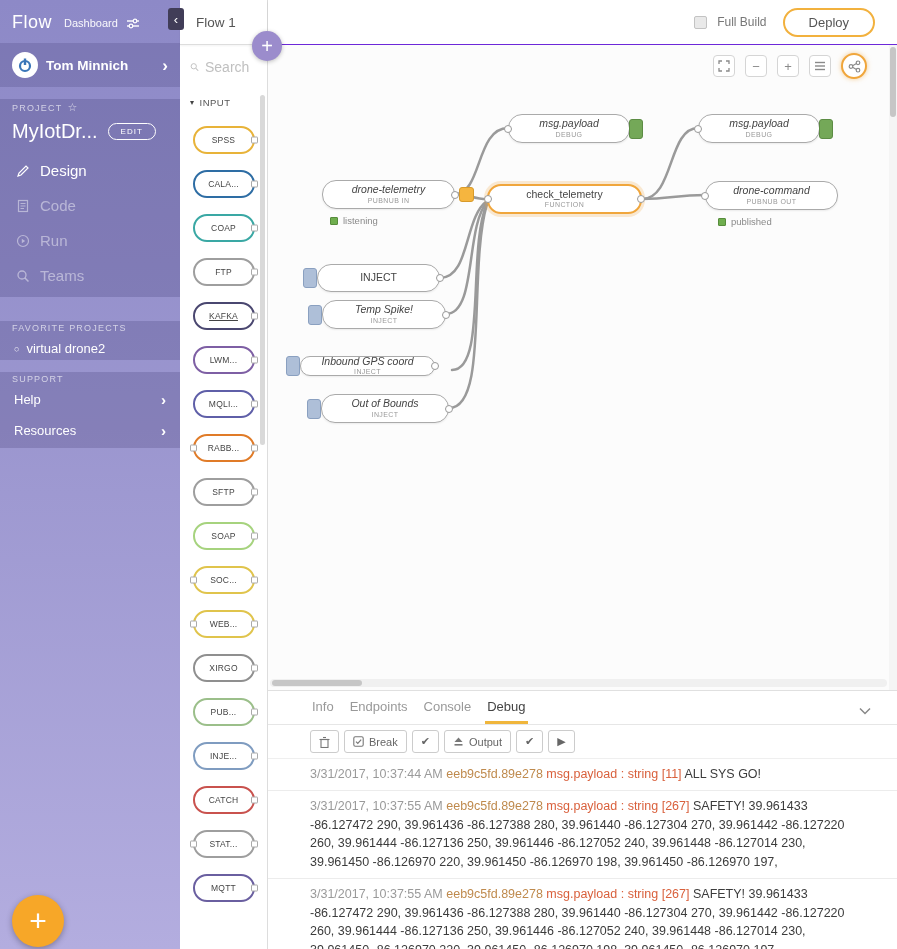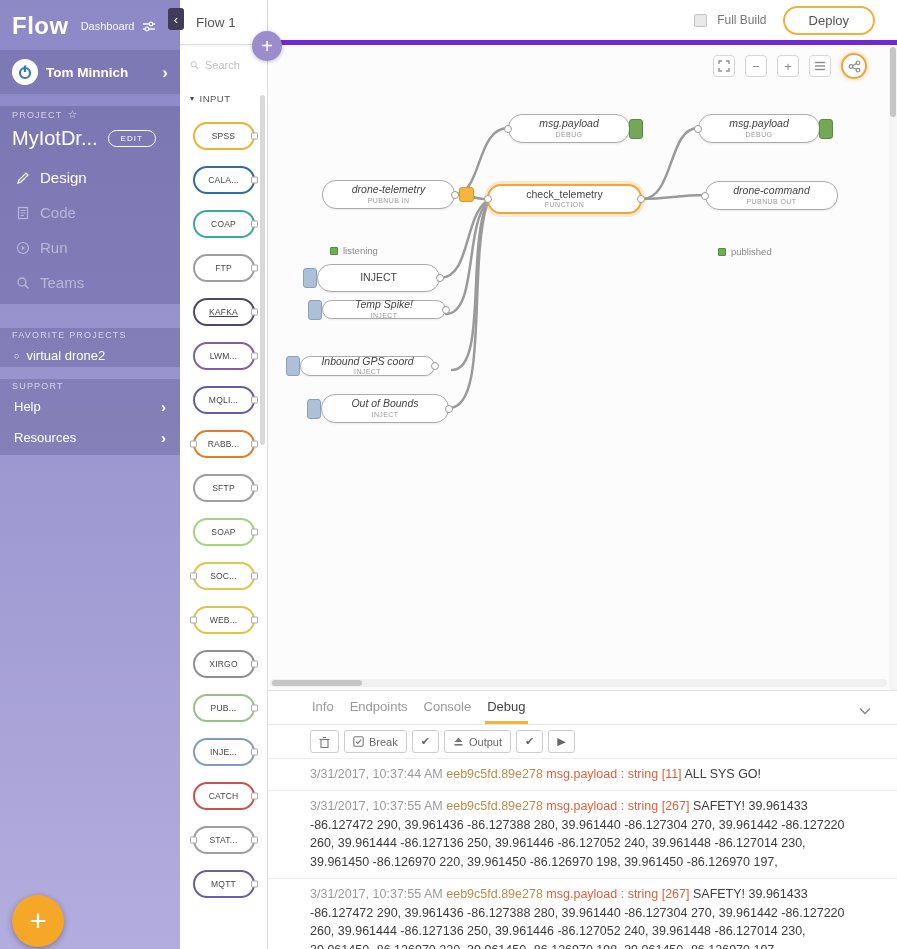--- a/index.html
+++ b/index.html
@@ -4,21 +4,21 @@
 <style>
   * { margin:0; padding:0; box-sizing:border-box; }
   html,body { width:897px; height:949px; overflow:hidden;
     font-family:"Liberation Sans","DejaVu Sans",sans-serif; background:#fff; }
   .app { position:relative; width:897px; height:949px; overflow:hidden; }
 
   
   .sidebar { position:absolute; left:0; top:0; width:180px; height:100%;
     background:linear-gradient(180deg,#8d89c7 0%, #9b96cf 45%, #b3addf 100%); color:#fff; }
   .logo-row { display:flex; align-items:center; gap:8px; padding:12px 12px 10px 12px; }
-  .logo { font-size:24px; font-weight:700; letter-spacing:0.5px; }
+  .logo { font-size:18px; font-weight:400; letter-spacing:0.5px; }
   .dash-label { font-size:11px; opacity:.95; margin-left:4px; cursor:pointer; }
   .icon-svg { display:inline-block; vertical-align:middle; }
   .user-row { display:flex; align-items:center; gap:8px; padding:9px 12px;
     background:rgba(20,15,70,0.14); cursor:pointer; }
   .avatar { width:26px; height:26px; border-radius:50%; background:#fff;
     display:flex; align-items:center; justify-content:center; flex:none; }
   .uname { font-size:13.5px; font-weight:bold; }
   .chev { margin-left:auto; font-size:17px; font-weight:bold; line-height:1; }
   .sb-block { background:rgba(20,15,70,0.16); padding:2px 12px; }
   .project-block { margin-top:12px; padding-bottom:4px; }
@@ -49,21 +49,21 @@
     background:#413d58; color:#fff; border:none; border-radius:3px; font-size:13px;
     line-height:1; cursor:pointer; z-index:30; padding:0; font-family:inherit; }
 
   
   .palette { position:absolute; left:180px; top:0; width:88px; height:100%;
     background:#fff; border-right:1px solid #ddd; }
   .palette-top { height:45px; border-bottom:1px solid #ddd; display:flex;
     align-items:center; padding-left:16px; box-shadow:0 1px 2px rgba(0,0,0,0.05); }
   .flow-tab { font-size:13.5px; color:#555; cursor:pointer; }
   .palette-search { display:flex; align-items:center; gap:6px; padding:14px 10px 6px; }
-  .palette-search input { border:none; outline:none; width:52px; font-size:11px;
+  .palette-search input { border:none; outline:none; width:52px; font-size:14px;
     color:#777; font-family:inherit; }
   .palette-search input::placeholder { color:#c0c0c0; }
   .palette-cat { display:flex; align-items:center; gap:5px; padding:16px 10px 0;
     font-size:9.5px; color:#555; letter-spacing:0.5px; cursor:pointer; }
   .tri-g { font-size:8px; color:#444; }
   .palette-list { padding-top:18px; }
   .pill { position:relative; width:62px; height:28px; margin:0 auto 16px;
     background:#fff; border:2px solid #999; border-radius:14px; display:flex;
     align-items:center; justify-content:center; font-size:8.5px; color:#444;
     letter-spacing:0.2px; cursor:grab; }
@@ -72,21 +72,21 @@
   .pport.r { right:-5px; } .pport.l { left:-5px; }
   .pal-scroll { position:absolute; right:2px; top:95px; width:5px; height:350px;
     background:#d9d9d9; border-radius:3px; cursor:pointer; }
   .add-flow-btn { position:absolute; left:252px; top:31px; width:30px; height:30px;
     border-radius:50%; background:#9b8ccc; color:#fff; border:none; font-size:20px;
     line-height:1; z-index:25; box-shadow:0 1px 4px rgba(0,0,0,0.25); cursor:pointer;
     font-family:inherit; }
 
   
   .main { position:absolute; left:268px; top:0; width:629px; height:100%; }
-  .main-topbar { height:45px; border-bottom:5px solid #6d28d9; background:#fff;
+  .main-topbar { height:45px; border-bottom:1px solid #6d28d9; background:#fff;
     display:flex; align-items:center; justify-content:flex-end; gap:10px;
     padding-right:22px; box-shadow:0 1px 2px rgba(0,0,0,0.05); }
   .checkbox { width:13px; height:13px; background:#e9e9e9; border:1px solid #c3c3c3;
     border-radius:2px; cursor:pointer; }
   .fb-label { font-size:12px; color:#777; margin-right:6px; }
   .deploy-btn { border:2px solid #f2b13e; background:#fff; color:#555;
     font-size:13px; border-radius:16px; padding:5px 24px; cursor:pointer;
     font-family:inherit; }
 
   
@@ -106,21 +106,21 @@
     cursor:crosshair; }
   .nport.in { left:-5px; } .nport.out { right:-5px; }
   .side-block { position:absolute; top:50%; transform:translateY(-50%); width:14px;
     height:20px; border-radius:3px; }
   .side-block.inject { left:-15px; background:#aebfd8; border:1px solid #8aa0c0; }
   .side-block.debug { right:-14px; background:#74a858; border:1px solid #5c8c44;
     cursor:pointer; }
   .junction { position:absolute; left:191px; top:142px; width:15px; height:15px;
     background:#f5b53f; border:1px solid #d89a2a; border-radius:3px; }
   .nstatus { position:absolute; display:flex; align-items:center; gap:5px;
-    font-size:9.5px; color:#8a8a8a;margin-top:30px; }
+    font-size:9.5px; color:#8a8a8a; }
   .dotsq { width:8px; height:8px; background:#6fae4e; border:1px solid #578c3c;
     border-radius:1px; }
   .ztools { position:absolute; top:8px; right:22px; display:flex; align-items:center;
     gap:10px; }
   .zbtn { width:22px; height:22px; border:1px solid #d5d5d5; border-radius:4px;
     background:#fff; color:#8a8a8a; display:flex; align-items:center;
     justify-content:center; font-size:13px; cursor:pointer; padding:0;
     font-family:inherit; }
   .zbtn.round { width:26px; height:26px; border-radius:50%; border:2px solid #f0a63c;
     box-shadow:0 0 5px rgba(240,166,60,0.55); }
@@ -415,21 +415,21 @@
         <span class="dotsq"></span>
         <span>published</span>
       </div>
 
       <div class="cnode" style="left:49px;top:219px;width:123px;height:28px">
         <span class="side-block inject"></span>
         <div class="ttl plain">INJECT</div>
         <span class="nport out"></span>
       </div>
 
-      <div class="cnode" style="left:54px;top:255px;width:124px;height:19px">
+      <div class="cnode" style="left:54px;top:255px;width:124px;height:29px">
         <span class="side-block inject"></span>
         <div class="ttl">Temp Spike!</div>
         <div class="sub">INJECT</div>
         <span class="nport out"></span>
       </div>
 
       <div class="cnode" style="left:32px;top:311px;width:135px;height:20px">
         <span class="side-block inject"></span>
         <div class="ttl">Inbound GPS coord</div>
         <div class="sub">INJECT</div>

